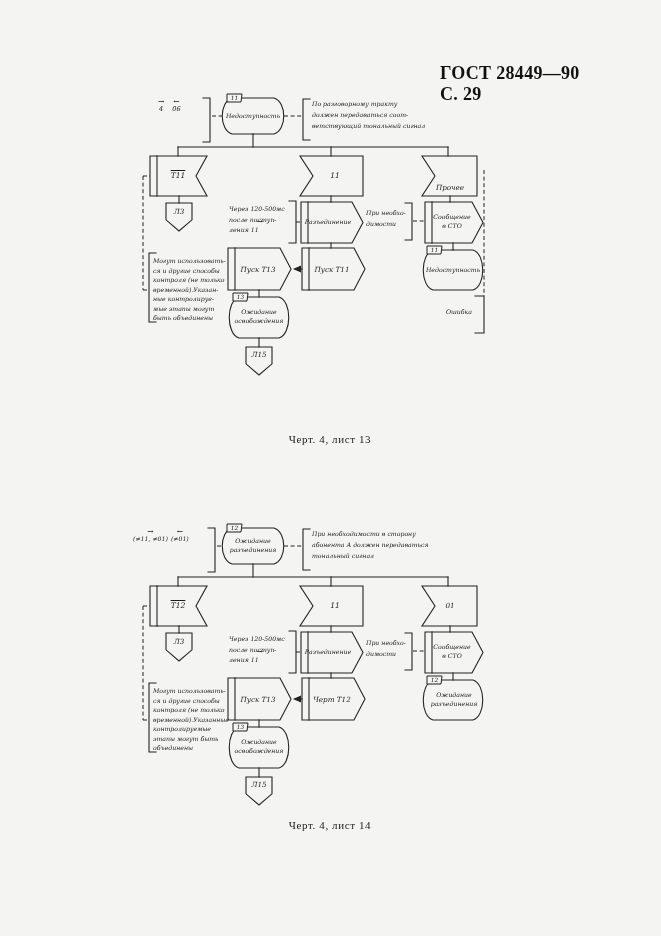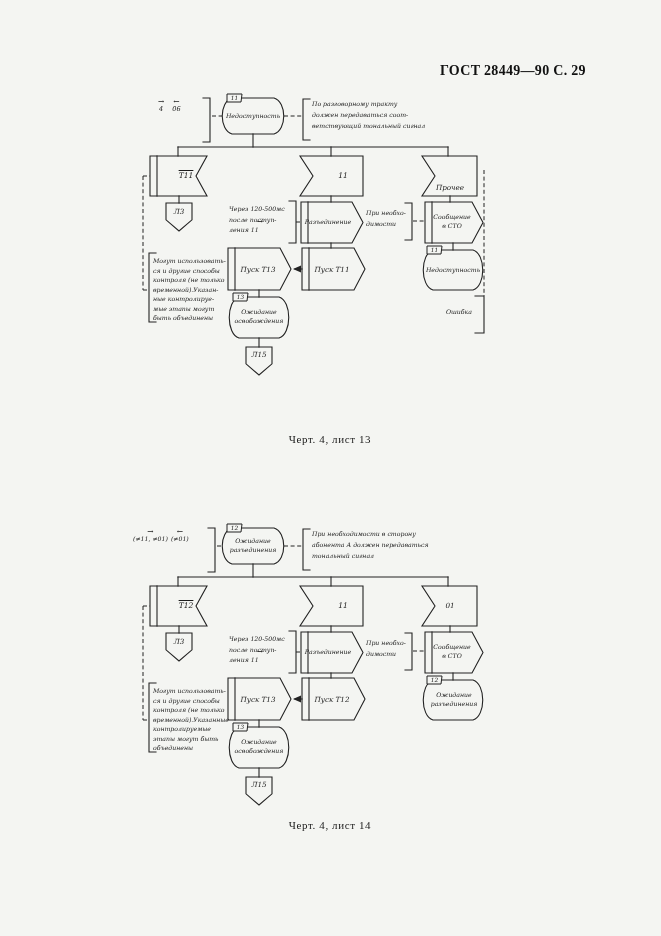--- a/index.html
+++ b/index.html
@@ -10,25 +10,25 @@
   .dash{stroke:#232323;stroke-width:1;fill:none;stroke-dasharray:4 2.6;}
   .fillp{fill:#232323;stroke:none;}
   .tagbox{fill:#f4f5f2;stroke:#232323;stroke-width:1;}
   .t{position:absolute;color:#1b1b1b;font-style:italic;white-space:pre-line;}
   .c{text-align:center;}
   .f62{font-size:6.2px;line-height:10.5px;}
   .cm{font-size:6.2px;line-height:10.8px;}
   .sc{font-size:6.2px;line-height:9.5px;}
   .bl{font-size:6.2px;line-height:8.6px;}
   .f7{font-size:7.2px;}
-  .f75{font-size:7.6px;padding-left:8px;}
+  .f75{font-size:7.6px;}
   .tag{font-size:5.8px;line-height:8px;text-align:center;}
   .ovl{text-decoration:overline;}
   .caption{font-style:normal;font-family:"Liberation Serif",serif;font-size:11px;letter-spacing:.6px;color:#1b1b1b;}
-  .hdr{font-style:normal;font-family:"Liberation Serif",serif;font-weight:bold;font-size:14px;letter-spacing:.3px;color:#111;}
+  .hdr{font-style:normal;font-family:"Liberation Serif",serif;font-weight:bold;font-size:18px;letter-spacing:.3px;color:#111;}
   .sig{display:flex;font-size:6.6px;}
   .sig-g{display:flex;flex-direction:column;align-items:center;}
   .sig-a{font-size:7.5px;font-style:normal;line-height:5.5px;}
   .sig-v{line-height:8px;}
   .tiny-a{font-size:7.5px;font-style:normal;line-height:6px;text-align:center;}
 </style>
 </head>
 <body>
 
 <div class="page">
@@ -188,21 +188,21 @@
 
   <div class="t f75 c ovl" style="left:156px;top:601px;width:44px;">Т12</div>
   <div class="t f7 c" style="left:166px;top:637px;width:26px;">Л3</div>
 
   <div class="t f75 c" style="left:310px;top:601px;width:50px;">11</div>
   <div class="t f62" style="left:229px;top:634px;width:64px;">Через 120-500мс
 после поступ-
 ления 11</div>
   <div class="t tiny-a" style="left:252px;top:649px;width:16px;">→</div>
   <div class="t bl c" style="left:303px;top:648px;width:50px;">Разъединение</div>
-  <div class="t f7 c" style="left:309px;top:695px;width:46px;">Пуск Т12</div>
+  <div class="t f7 c" style="left:309px;top:695px;width:46px;">Черт Т12</div>
   <div class="t f7 c" style="left:235px;top:695px;width:46px;">Пуск Т13</div>
   <div class="t sc" style="left:153px;top:686px;width:82px;">Могут использовать-
 ся и другие способы
 контроля (не только
 временной).Указанные
 контролируемые
 этапы могут быть
 объединены</div>
   <div class="t tag" style="left:233px;top:723px;width:15px;">13</div>
   <div class="t bl c" style="left:230px;top:738px;width:58px;">Ожидание

